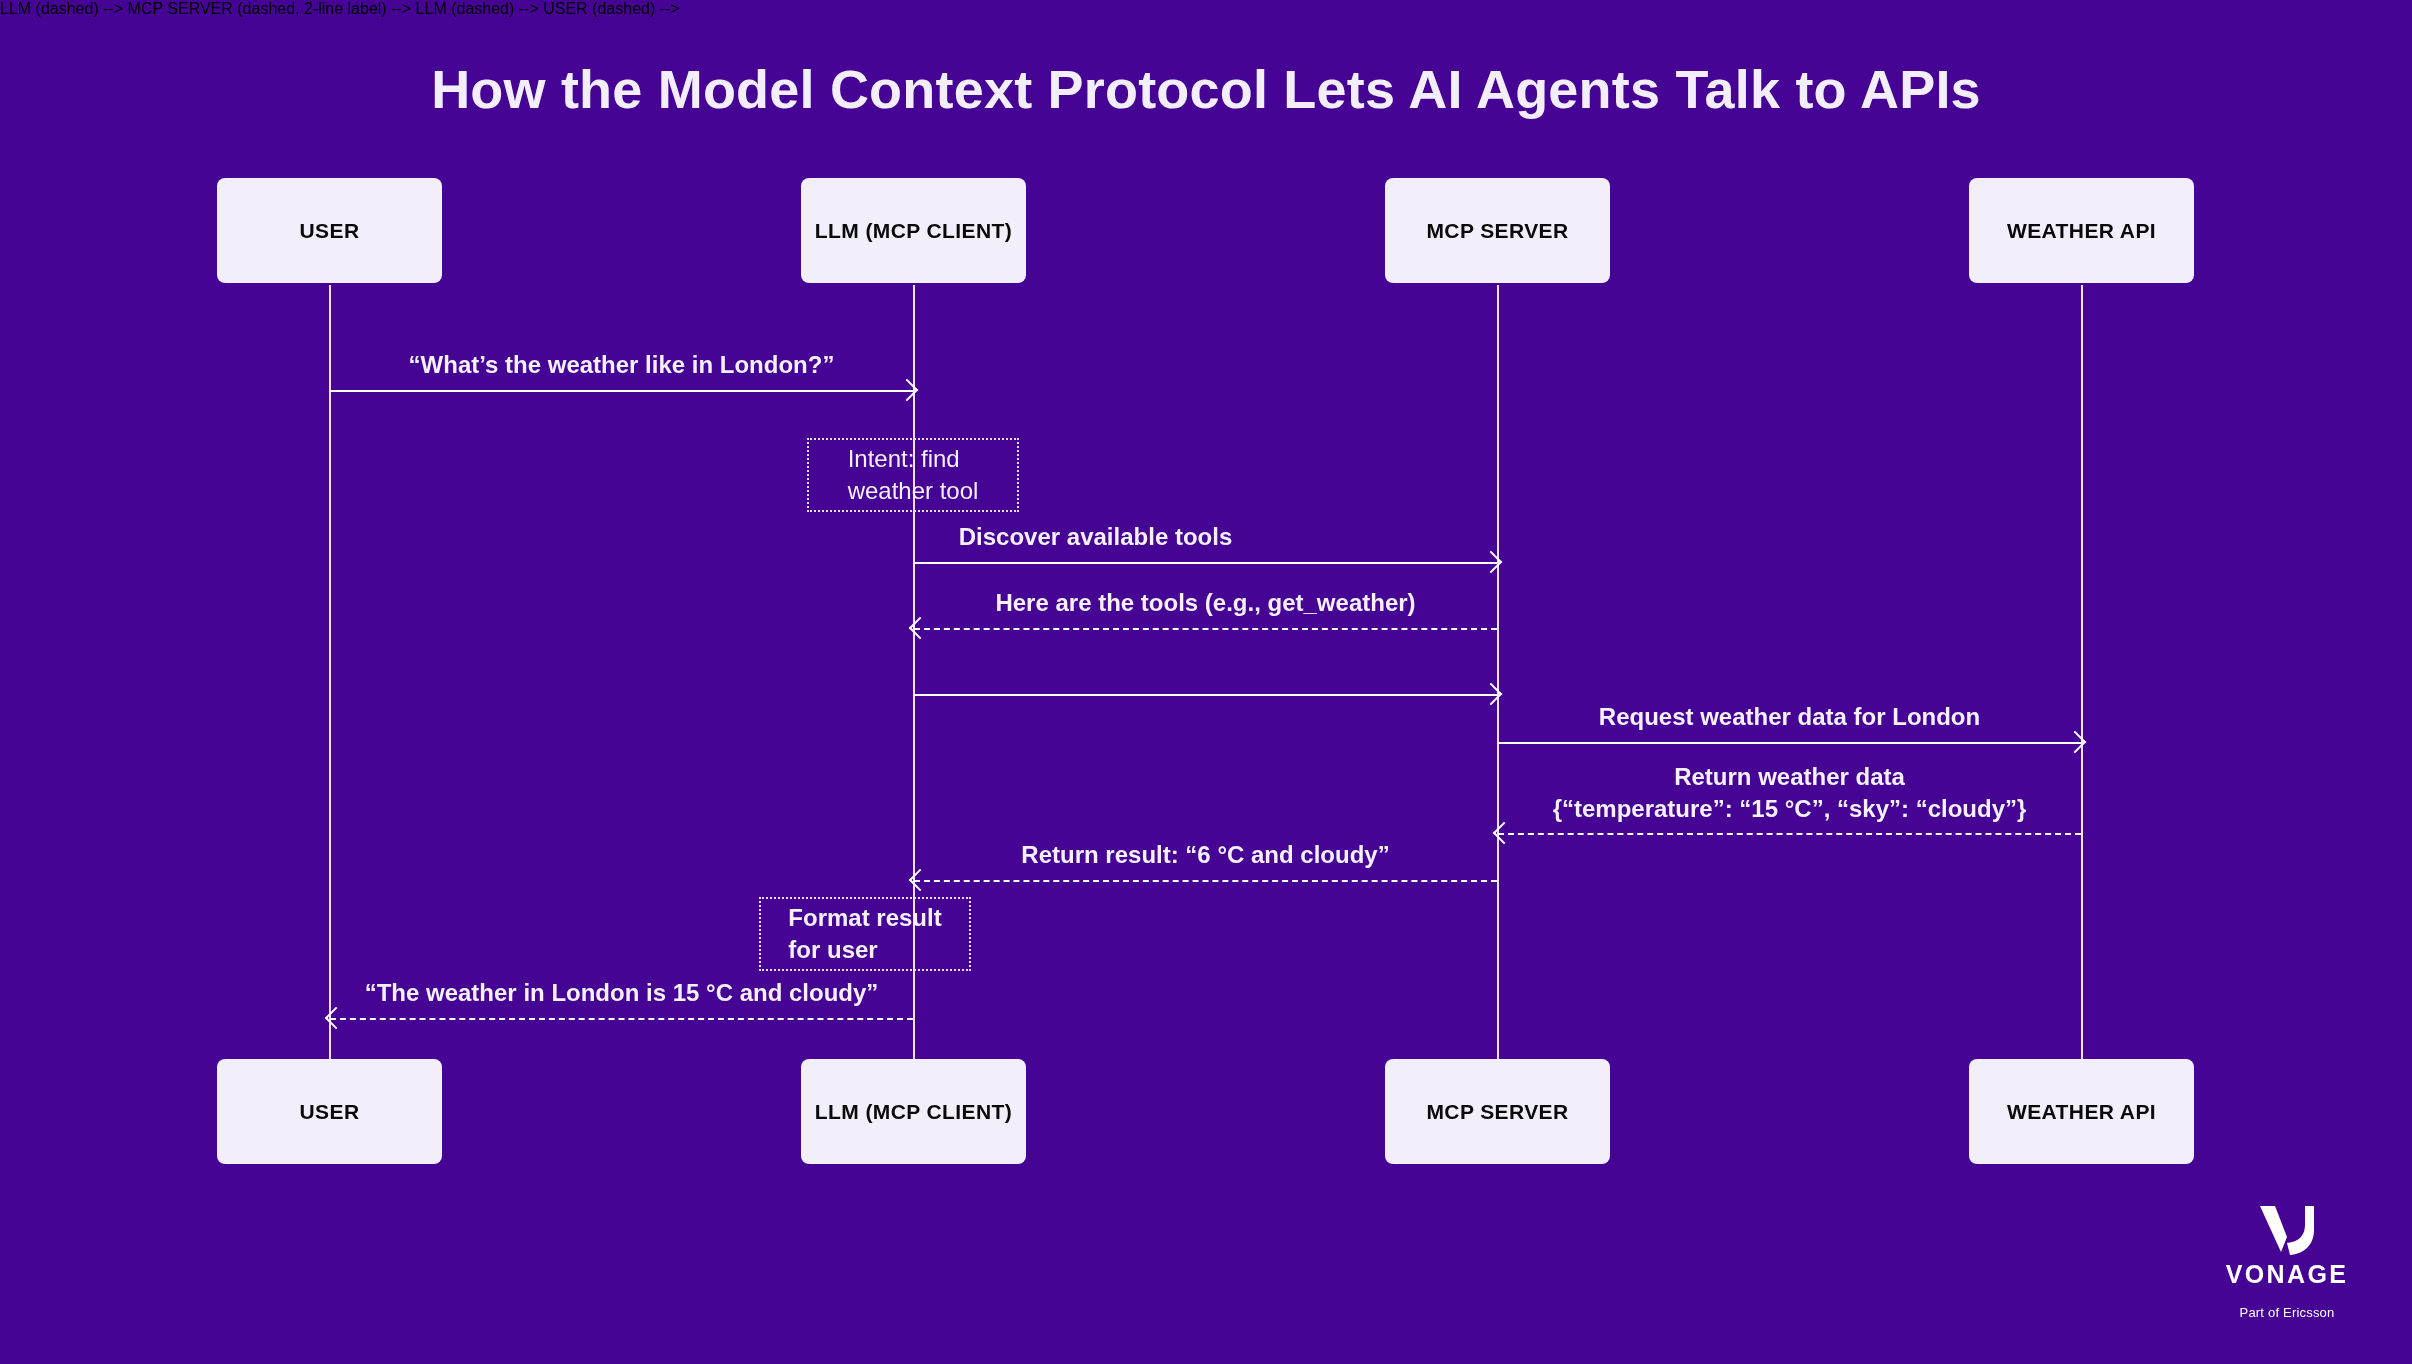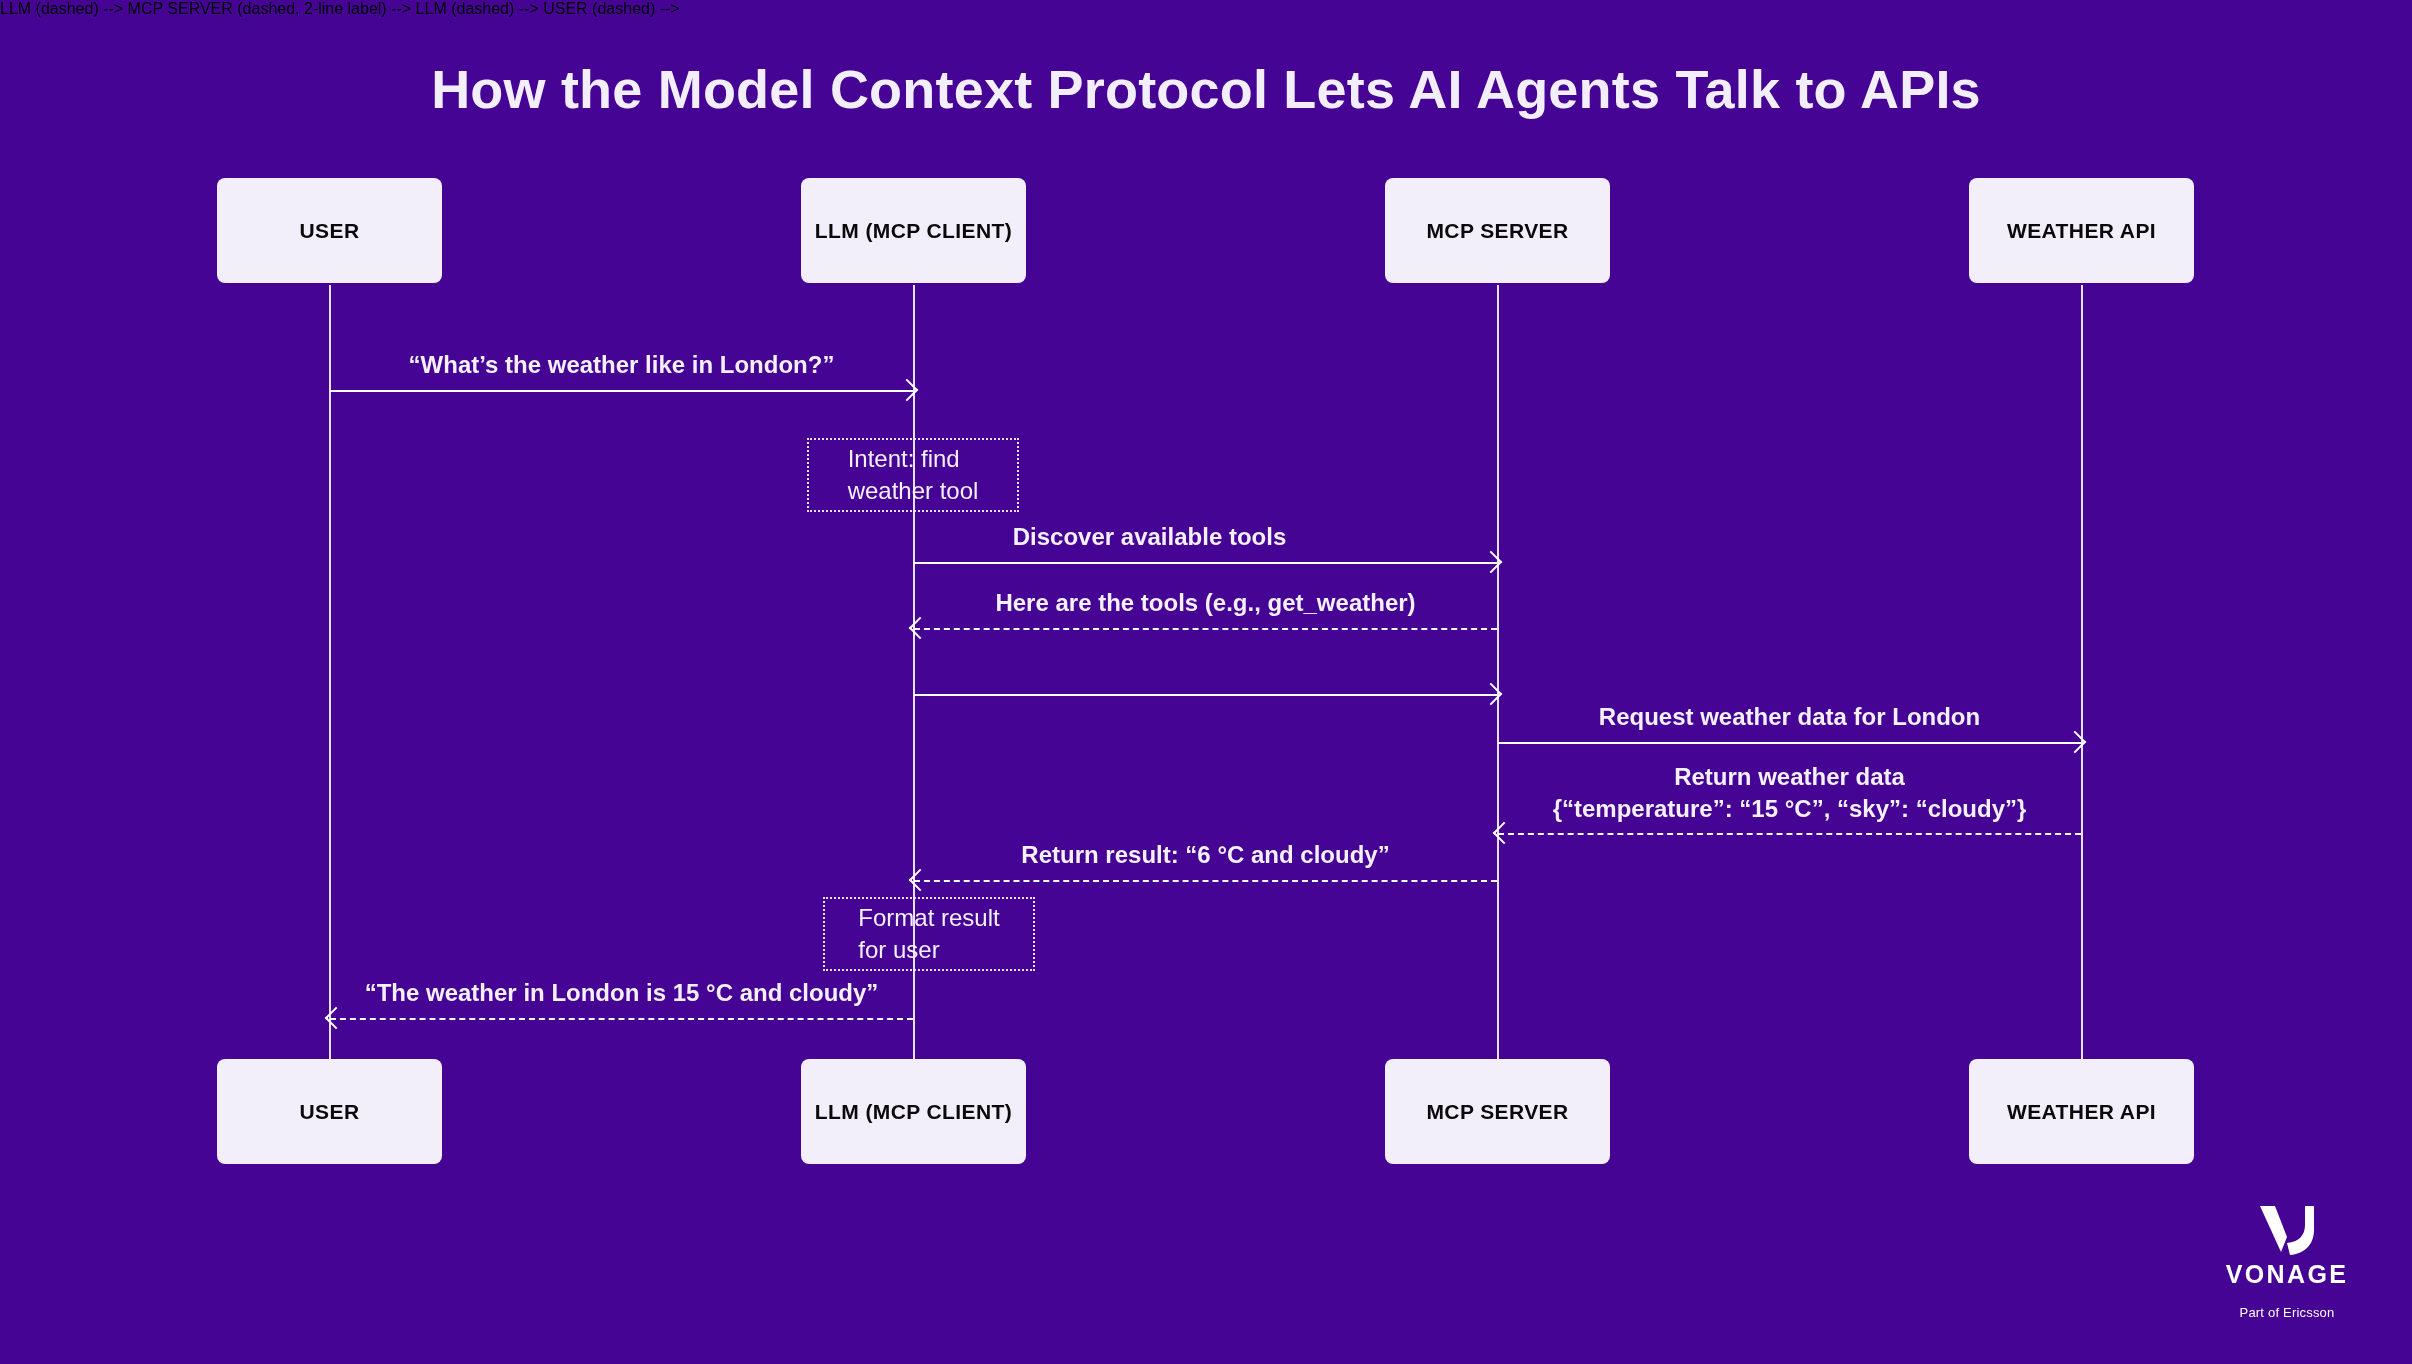--- a/index.html
+++ b/index.html
@@ -196,21 +196,21 @@
 
   
   <div class="note" style="left:807px; top:438px; width:212px; height:74px;">Intent: find
 weather tool</div>
 
   
   <div class="msg" style="left:914px; top:562px; width:583px;">
     <div class="line"></div>
     <div class="head right"></div>
   </div>
-  <div class="msg-label" style="left:914px; top:521px; width:471px;">Discover available tools</div>
+  <div class="msg-label" style="left:860px; top:521px; width:471px;">Discover available tools</div>
 
    LLM (dashed) --&gt;
   <div class="msg dashed" style="left:914px; top:628px; width:583px;">
     <div class="line"></div>
     <div class="head left"></div>
   </div>
   <div class="msg-label" style="left:914px; top:587px; width:583px;">Here are the tools (e.g., get_weather)</div>
 
   
   <div class="msg" style="left:914px; top:694px; width:583px;">
@@ -234,21 +234,21 @@
 {“temperature”: “15 °C”, “sky”: “cloudy”}</div>
 
    LLM (dashed) --&gt;
   <div class="msg dashed" style="left:914px; top:880px; width:583px;">
     <div class="line"></div>
     <div class="head left"></div>
   </div>
   <div class="msg-label" style="left:914px; top:839px; width:583px;">Return result: “6 °C and cloudy”</div>
 
   
-  <div class="note" style="left:823px; top:897px; width:212px; height:74px;">Format result
+  <div class="note" style="left:759px; top:897px; width:212px; height:74px;font-weight:bold;">Format result
 for user</div>
 
    USER (dashed) --&gt;
   <div class="msg dashed" style="left:330px; top:1018px; width:583px;">
     <div class="line"></div>
     <div class="head left"></div>
   </div>
   <div class="msg-label" style="left:330px; top:977px; width:583px;">“The weather in London is 15 °C and cloudy”</div>
 
   

